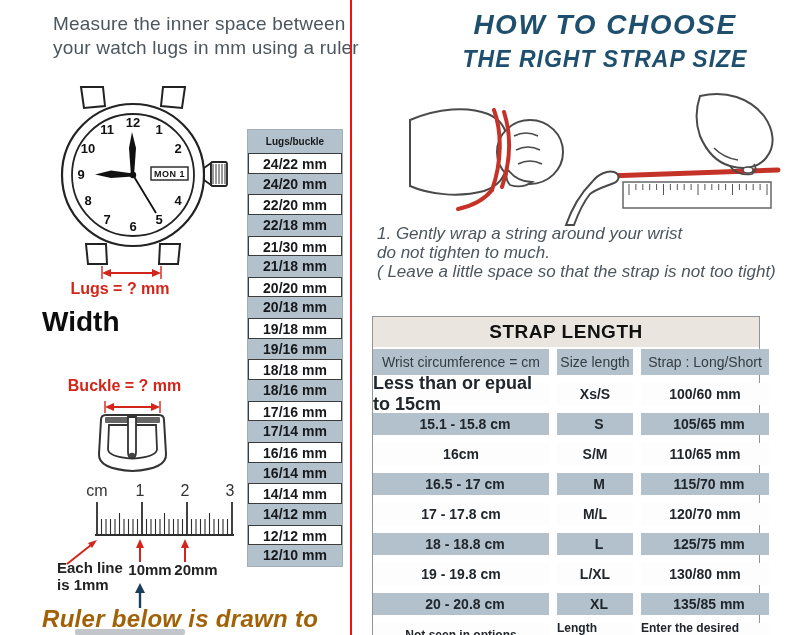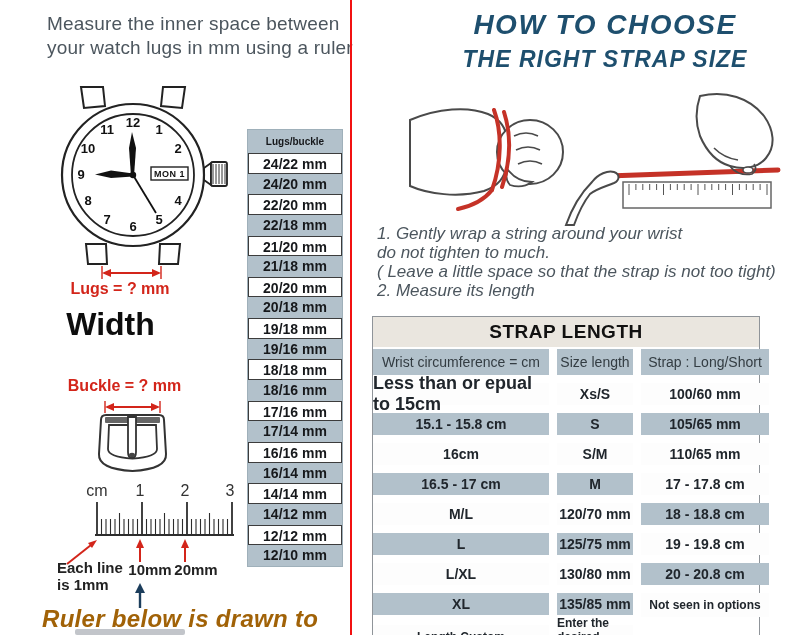--- a/index.html
+++ b/index.html
@@ -1,24 +1,24 @@
 <!DOCTYPE html>
 <html><head>
 <meta charset="utf-8">
 <style>
   html,body{margin:0;padding:0;background:#fff;}
   .canvas{position:relative;width:794px;height:635px;background:#ffffff;overflow:hidden;
           font-family:"Liberation Sans",sans-serif;color:#1c1c1c;}
   .abs{position:absolute;}
 
   
-  .heading{left:47px;top:12px;width:312px;font-size:19px;line-height:24px;color:#4c565e;letter-spacing:.2px;}
+  .heading{left:53px;top:12px;width:312px;font-size:19px;line-height:24px;color:#4c565e;letter-spacing:.2px;}
   .red-label{color:#d3251a;font-weight:bold;font-size:16px;text-align:center;}
   .lugs-label{left:45px;top:280px;width:150px;}
-  .width-label{left:28px;top:306px;width:165px;text-align:center;font-size:32px;font-weight:bold;color:#0d0d0d;}
+  .width-label{left:42px;top:306px;width:165px;text-align:left;font-size:28px;font-weight:bold;color:#0d0d0d;}
   .buckle-label{left:42px;top:377px;width:165px;}
 
   
   .luglist{left:247px;top:129px;width:94px;background:#b2c1cb;border:1px solid #9fb0ba;}
   .luglist .hdr{height:23px;line-height:23px;text-align:center;font-weight:bold;font-size:10px;color:#16181b;}
   .luglist .row{height:20.65px;line-height:20.65px;text-align:center;font-weight:bold;font-size:14px;color:#16181b;box-sizing:border-box;}
   .luglist .lw{background:#ffffff;border:1px solid #3c3c3c;}
   .luglist .lb{background:#b2c1cb;}
 
   
@@ -38,21 +38,21 @@
   .straptable{left:372px;top:316px;width:386px;border:1px solid #8f9499;background:#fff;}
   .st-title{height:30px;display:flex;align-items:center;justify-content:center;background:#eae6df;
             font-weight:bold;font-size:19px;letter-spacing:.5px;color:#111;margin-bottom:2px;}
   .st-grid{display:grid;grid-template-columns:176px 76px 128px;gap:8px;background:#fff;}
   .st-grid>div{display:flex;align-items:center;justify-content:center;box-sizing:border-box;}
   .hc{height:26px;background:#b2c1cb;font-size:14px;color:#333c42;}
   .dc{height:22px;font-weight:bold;font-size:14px;color:#20262c;}
   .dc.small{font-size:18px;}
   .last{height:24px;font-weight:bold;font-size:12px;color:#20262c;}
   .w{background:#fdfdfd;}
-  .b{background:#b2c1cb;}
+  .b{background:#b2c1cb;padding-left:8px;}
 
   svg text{font-family:"Liberation Sans",sans-serif;}
 </style>
 </head>
 <body>
 
 <div class="canvas">
 
   <div class="abs heading">
     <div>Measure the inner space between</div>
@@ -131,21 +131,21 @@
       <ellipse cx="44" cy="57" rx="3" ry="2.2" fill="#444"></ellipse>
     </g>
   </svg>
 
   <div class="abs luglist">
     <div class="hdr">Lugs/buckle</div>
     <div class="row lw">24/22 mm</div>
     <div class="row lb">24/20 mm</div>
     <div class="row lw">22/20 mm</div>
     <div class="row lb">22/18 mm</div>
-    <div class="row lw">21/20 mm</div>
+    <div class="row lw">21/30 mm</div>
     <div class="row lb">21/18 mm</div>
     <div class="row lw">20/20 mm</div>
     <div class="row lb">20/18 mm</div>
     <div class="row lw">19/18 mm</div>
     <div class="row lb">19/16 mm</div>
     <div class="row lw">18/18 mm</div>
     <div class="row lb">18/16 mm</div>
     <div class="row lw">17/16 mm</div>
     <div class="row lb">17/14 mm</div>
     <div class="row lw">16/16 mm</div>
@@ -266,21 +266,20 @@
       <path d="M292,6 C318,0 342,8 356,26 C366,40 368,56 358,68 C350,78 336,80 322,76 C308,72 298,60 292,46 C287,32 288,18 292,6 Z" fill="#fff" stroke="#4a4a4a" stroke-width="2"></path>
       <path d="M306,58 Q316,68 330,70 M322,76 C326,82 334,86 344,84 Q350,80 346,74" fill="none" stroke="#4a4a4a" stroke-width="1.6"></path>
       <ellipse cx="340" cy="80" rx="5" ry="3" fill="#fff" stroke="#4a4a4a" stroke-width="1.4"></ellipse>
     </g>
   </svg>
 
   <div class="abs instructions">
     <div>1.  Gently wrap a string around your wrist</div>
     <div>do not tighten to much.</div>
     <div>( Leave a little space so that the strap is not too tight)</div>
-    <div>2. Measure its length</div>
   </div>
 
   <div class="abs straptable">
     <div class="st-title">STRAP LENGTH</div>
     <div class="st-grid">
       <div class="hc">Wrist circumference = cm</div>
       <div class="hc">Size length</div>
       <div class="hc">Strap : Long/Short</div>
 
       <div class="dc w small">Less than or epual to 15cm</div>
@@ -290,20 +289,21 @@
       <div class="dc b">15.1 - 15.8 cm</div>
       <div class="dc b">S</div>
       <div class="dc b">105/65 mm</div>
 
       <div class="dc w">16cm</div>
       <div class="dc w">S/M</div>
       <div class="dc w">110/65 mm</div>
 
       <div class="dc b">16.5 - 17 cm</div>
       <div class="dc b">M</div>
+      <div class="dc b">115/70 mm</div>
 
       <div class="dc w">17 - 17.8 cm</div>
       <div class="dc w">M/L</div>
       <div class="dc w">120/70 mm</div>
 
       <div class="dc b">18 - 18.8 cm</div>
       <div class="dc b">L</div>
       <div class="dc b">125/75 mm</div>
 
       <div class="dc w">19 - 19.8 cm</div>

